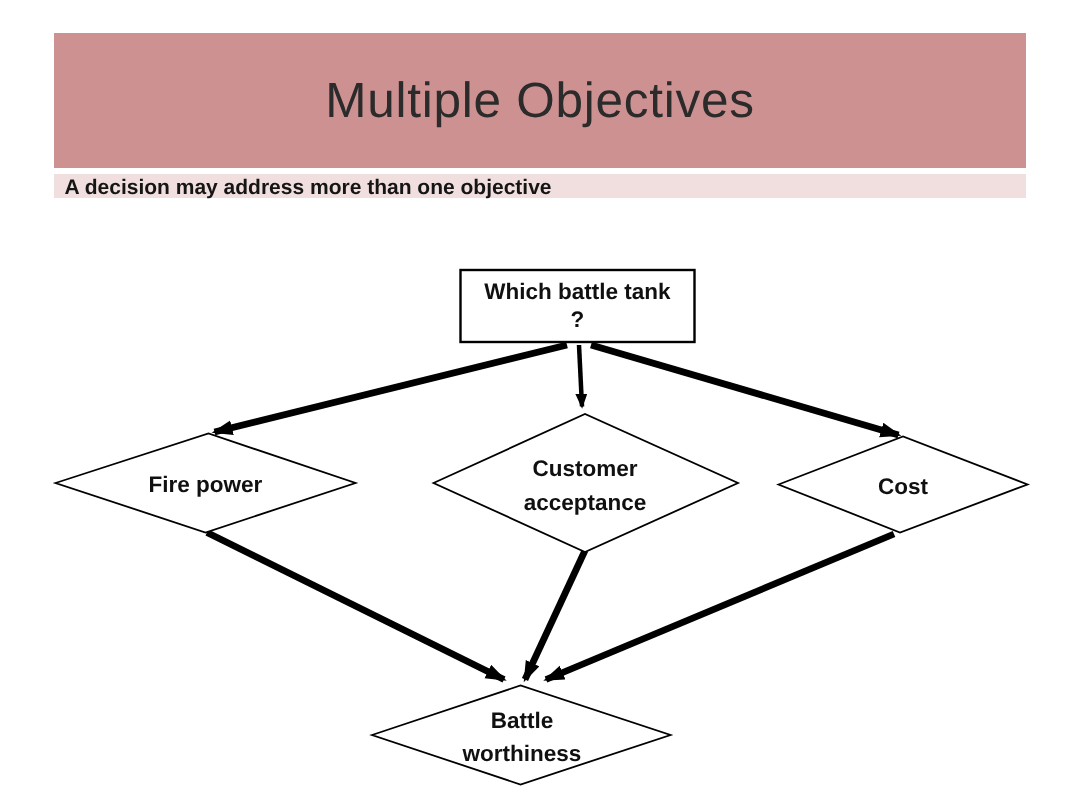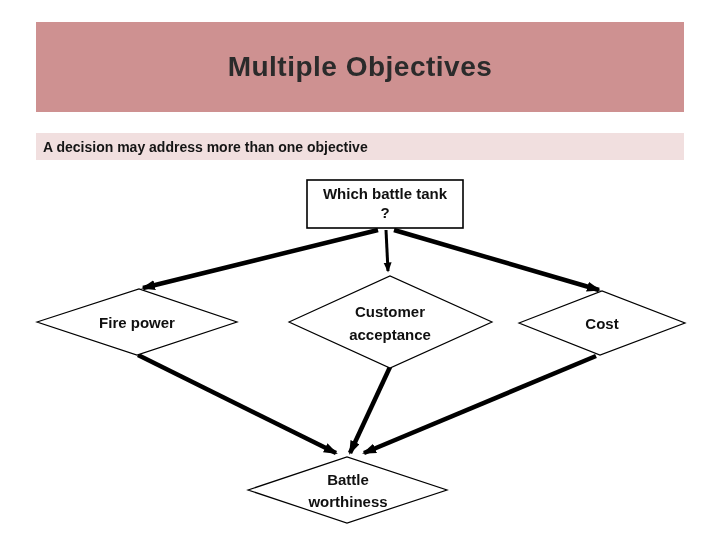--- a/index.html
+++ b/index.html
@@ -14,29 +14,29 @@
   .header-band {
     position: absolute;
     left: 36px; top: 22px;
     width: 648px; height: 90px;
     background: var(--header_bg, #ce9191);
     display: flex;
     align-items: center;
     justify-content: center;
   }
   .slide-title {
-    font-size: 28px;
-    font-weight: 700;
+    font-size: 33px;
+    font-weight: 400;
     letter-spacing: 0.5px;
     color: var(--title_text, #2b2b2b);
   }
   .subtitle-band {
     position: absolute;
-    left: 36px; top: 133px;
-    width: 648px; height: 27px;
+    left: 36px; top: 116px;
+    width: 648px; height: 16px;
     background: var(--subtitle_bg, #f1dfdf);
     display: flex;
     align-items: center;
     padding-left: 7px;
     box-sizing: border-box;
   }
   .subtitle-text {
     font-size: 14px;
     font-weight: 700;
     color: var(--body_text, #151515);

